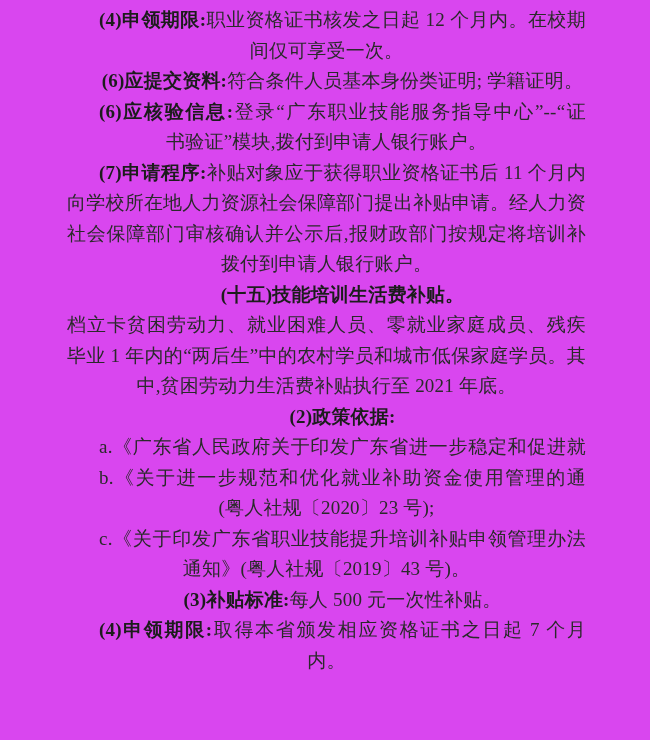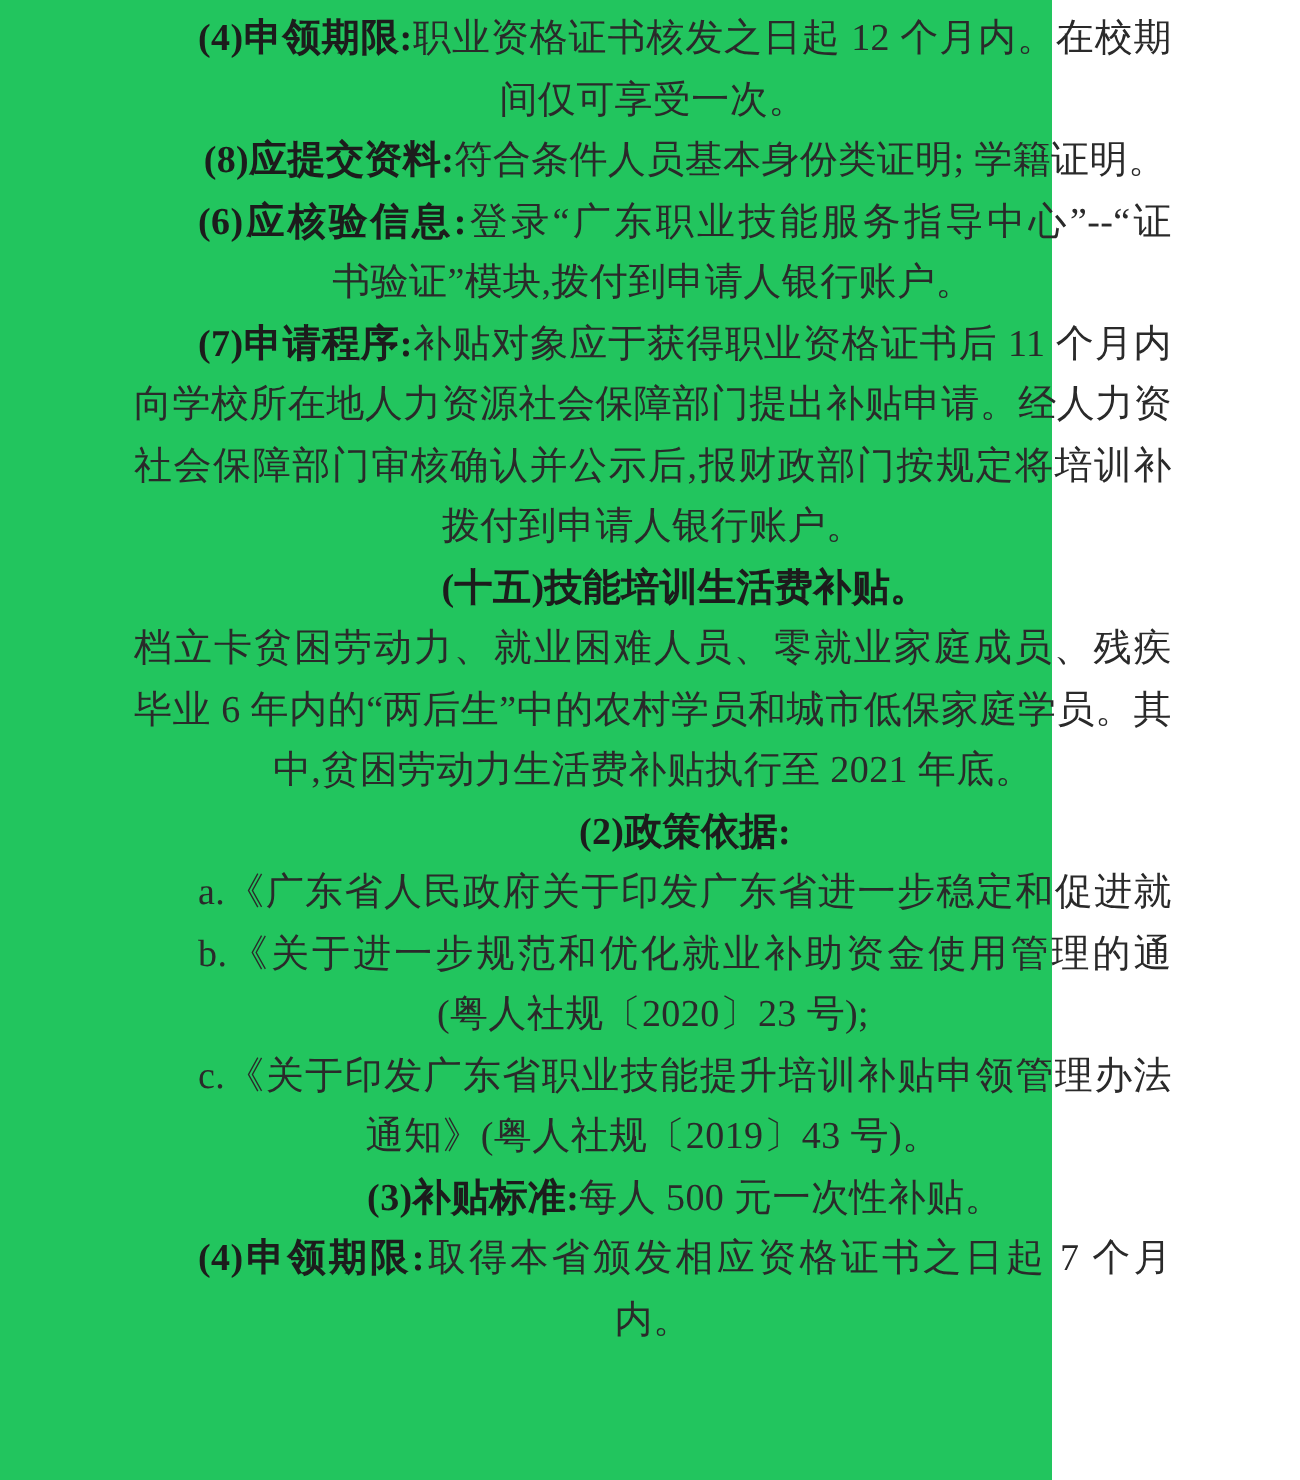--- a/index.html
+++ b/index.html
@@ -9,23 +9,23 @@
   body {
     width: 650px;
     height: 740px;
     background: #ffffff;
     overflow: hidden;
     position: relative;
   }
   .page {
     position: absolute;
     left: 0; top: 0;
-    width: 526px;
+    width: 650px;
     height: 740px;
-    background: #22c55e;
+    background: #d946ef;
     font-family: "Liberation Serif", "DejaVu Serif", serif;
     color: #2a2a2a;
   }
   .text-body {
     position: absolute;
     left: 67px;
     top: 5px;
     width: 519px;
   }
   .line {
@@ -52,30 +52,30 @@
     color: #1c1c1c;
   }
 </style>
 </head>
 <body>
 
 <div class="page">
   <div class="text-body" id="doc-lines">
       <div class="line indent justify"><span class="seg bold">(4)申领期限:</span><span class="seg">职业资格证书核发之日起 12 个月内。在校期</span></div>
       <div class="line"><span class="seg">间仅可享受一次。</span></div>
-      <div class="line indent"><span class="seg bold">(8)应提交资料:</span><span class="seg">符合条件人员基本身份类证明; 学籍证明。</span></div>
+      <div class="line indent"><span class="seg bold">(6)应提交资料:</span><span class="seg">符合条件人员基本身份类证明; 学籍证明。</span></div>
       <div class="line indent justify"><span class="seg bold">(6)应核验信息:</span><span class="seg">登录“广东职业技能服务指导中心”--“证</span></div>
       <div class="line"><span class="seg">书验证”模块,拨付到申请人银行账户。</span></div>
       <div class="line indent justify"><span class="seg bold">(7)申请程序:</span><span class="seg">补贴对象应于获得职业资格证书后 11 个月内</span></div>
       <div class="line justify"><span class="seg">向学校所在地人力资源社会保障部门提出补贴申请。经人力资源</span></div>
       <div class="line justify"><span class="seg">社会保障部门审核确认并公示后,报财政部门按规定将培训补贴</span></div>
       <div class="line"><span class="seg">拨付到申请人银行账户。</span></div>
       <div class="line indent"><span class="seg bold">(十五)技能培训生活费补贴。</span></div>
       <div class="line justify"><span class="seg">档立卡贫困劳动力、就业困难人员、零就业家庭成员、残疾人、</span></div>
-      <div class="line justify"><span class="seg">毕业 6 年内的“两后生”中的农村学员和城市低保家庭学员。其</span></div>
+      <div class="line justify"><span class="seg">毕业 1 年内的“两后生”中的农村学员和城市低保家庭学员。其</span></div>
       <div class="line"><span class="seg">中,贫困劳动力生活费补贴执行至 2021 年底。</span></div>
       <div class="line indent"><span class="seg bold">(2)政策依据:</span></div>
       <div class="line indent justify"><span class="seg">a.《广东省人民政府关于印发广东省进一步稳定和促进就业</span></div>
       <div class="line indent justify"><span class="seg">b.《关于进一步规范和优化就业补助资金使用管理的通知》</span></div>
       <div class="line"><span class="seg">(粤人社规〔2020〕23 号);</span></div>
       <div class="line indent justify"><span class="seg">c.《关于印发广东省职业技能提升培训补贴申领管理办法的</span></div>
       <div class="line"><span class="seg">通知》(粤人社规〔2019〕43 号)。</span></div>
       <div class="line indent"><span class="seg bold">(3)补贴标准:</span><span class="seg">每人 500 元一次性补贴。</span></div>
       <div class="line indent justify"><span class="seg bold">(4)申领期限:</span><span class="seg">取得本省颁发相应资格证书之日起 7 个月</span></div>
       <div class="line"><span class="seg">内。</span></div>

